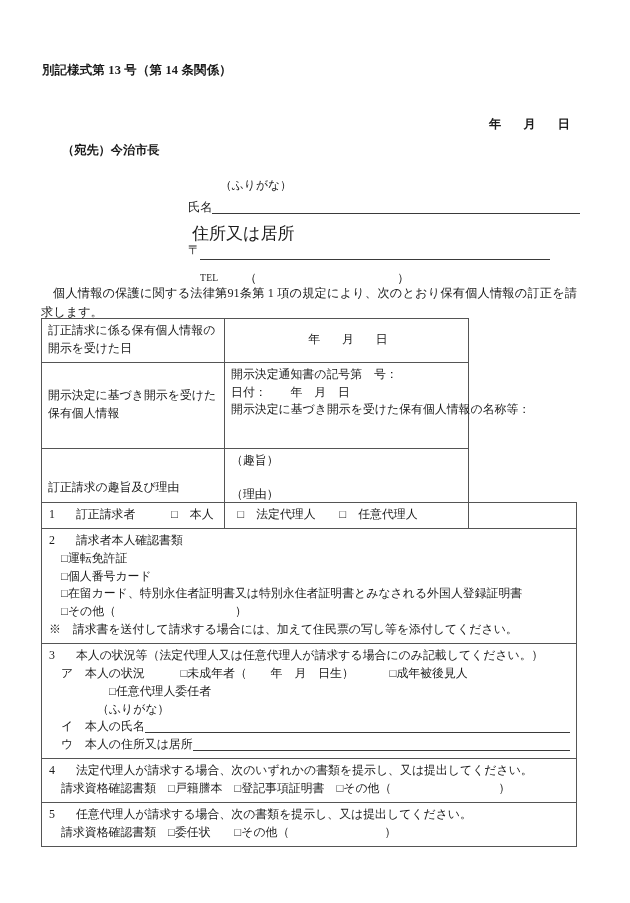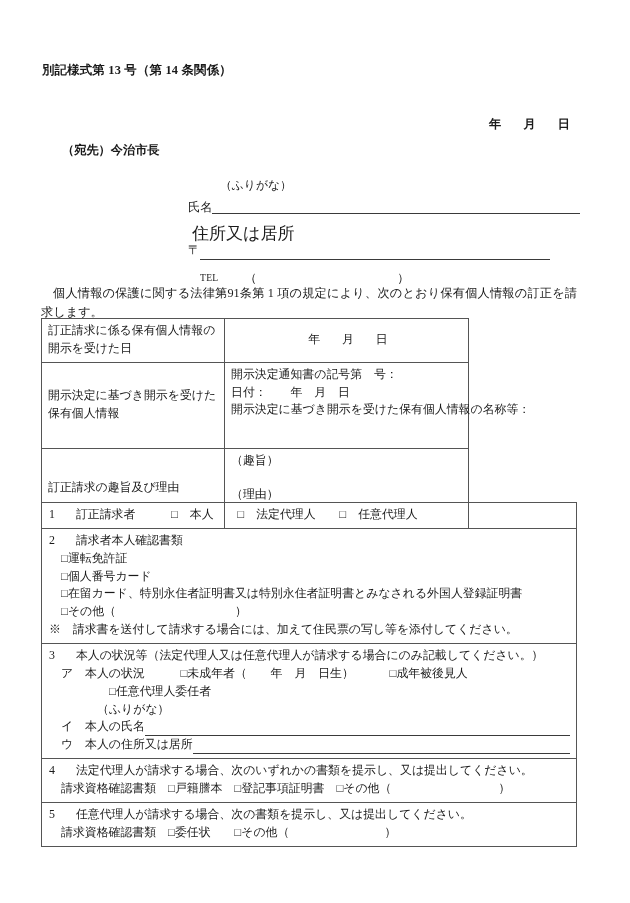--- a/index.html
+++ b/index.html
@@ -76,21 +76,21 @@
 
   #table-checklist { left: 41px; top: 502px; width: 536px; }
   #table-checklist td { padding: 3px 6px 4px 7px; }
 
   .ln { display: block; white-space: pre; }
   .ind1 { padding-left: 12px; }
   .ind3 { padding-left: 60px; }
   .ind4 { padding-left: 48px; }
   .cb { font-size: 11.4px; }
   .underline-row {
-    display: flex; align-items: flex-end; white-space: pre;
+    display: flex; white-space: pre;
   }
   .underline-row .txt { padding-bottom: 0; }
   .underline-row .u-rule { flex: 1 1 auto; border-bottom: 1px solid #3a3a3a; height: 14px; }
   .sp-w { letter-spacing: 4px; }
 </style>
 </head>
 <body>
 
 <div class="page">
 

